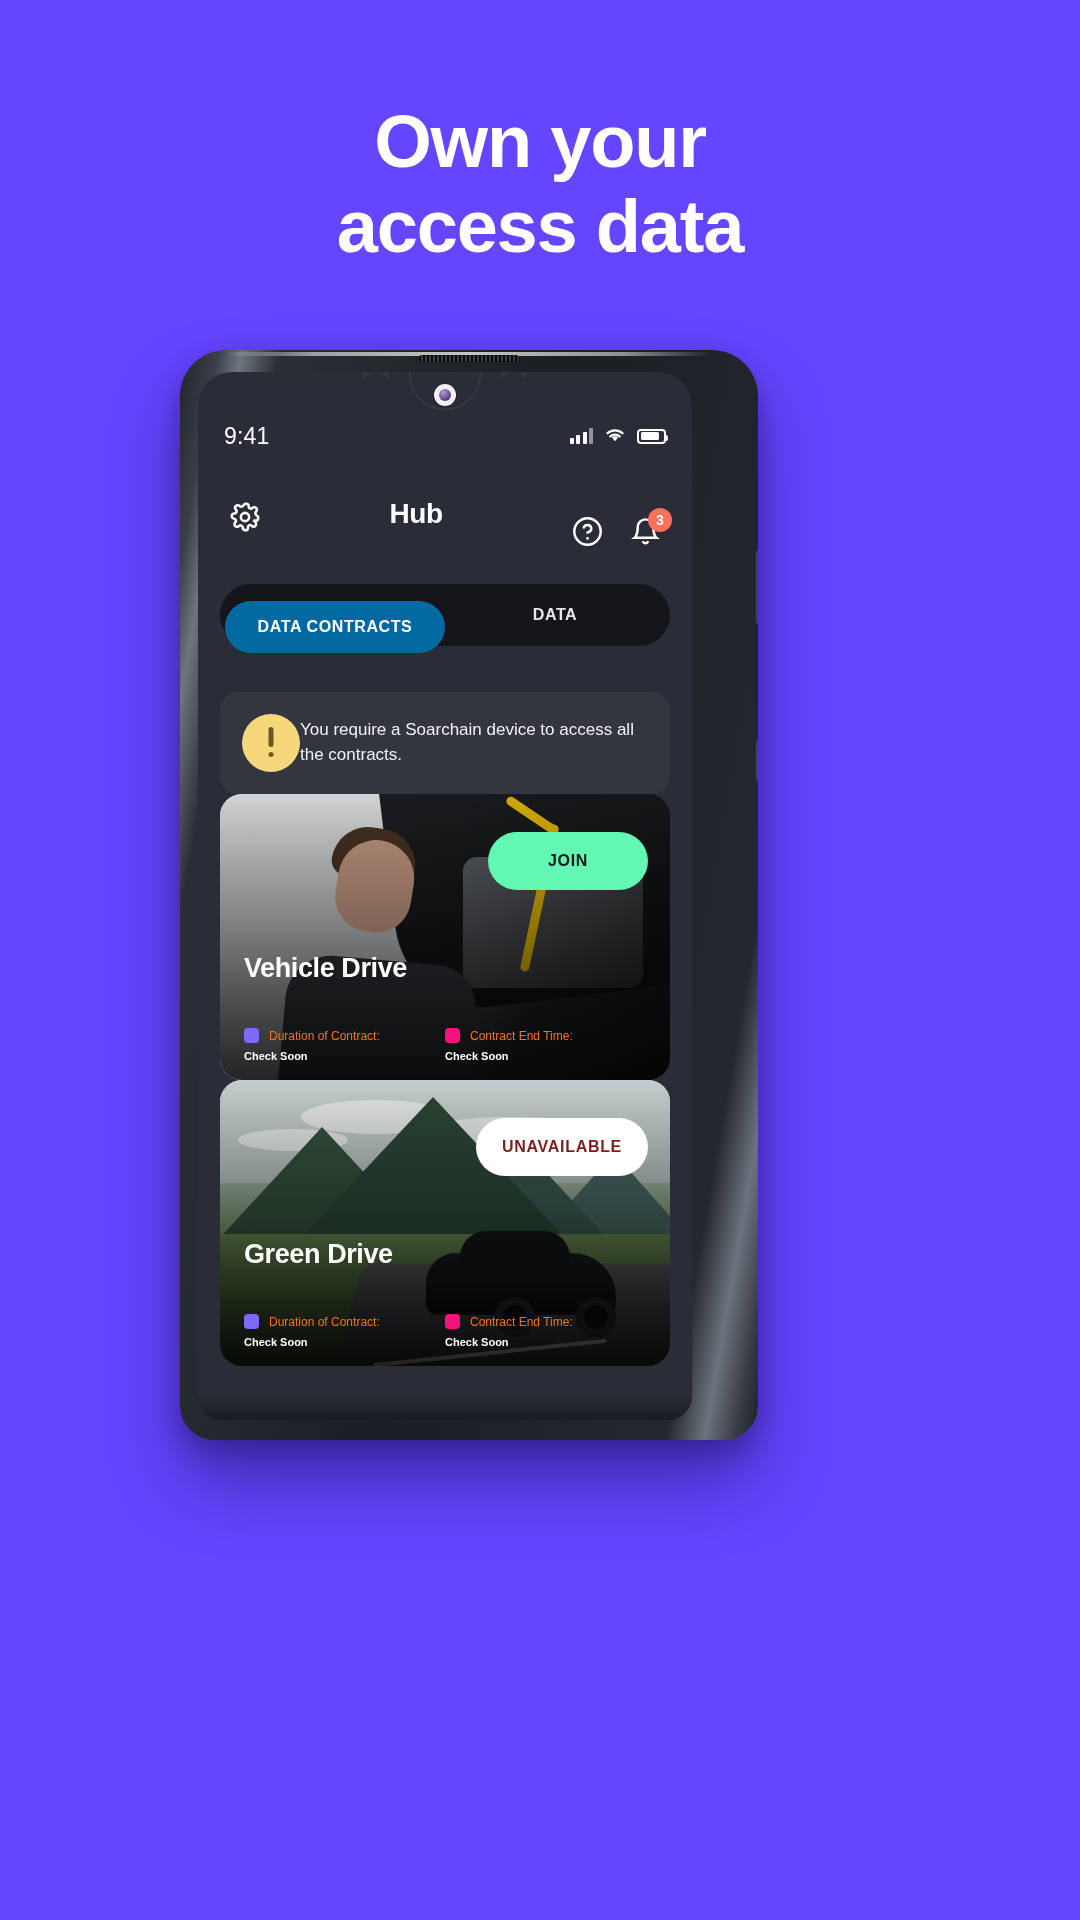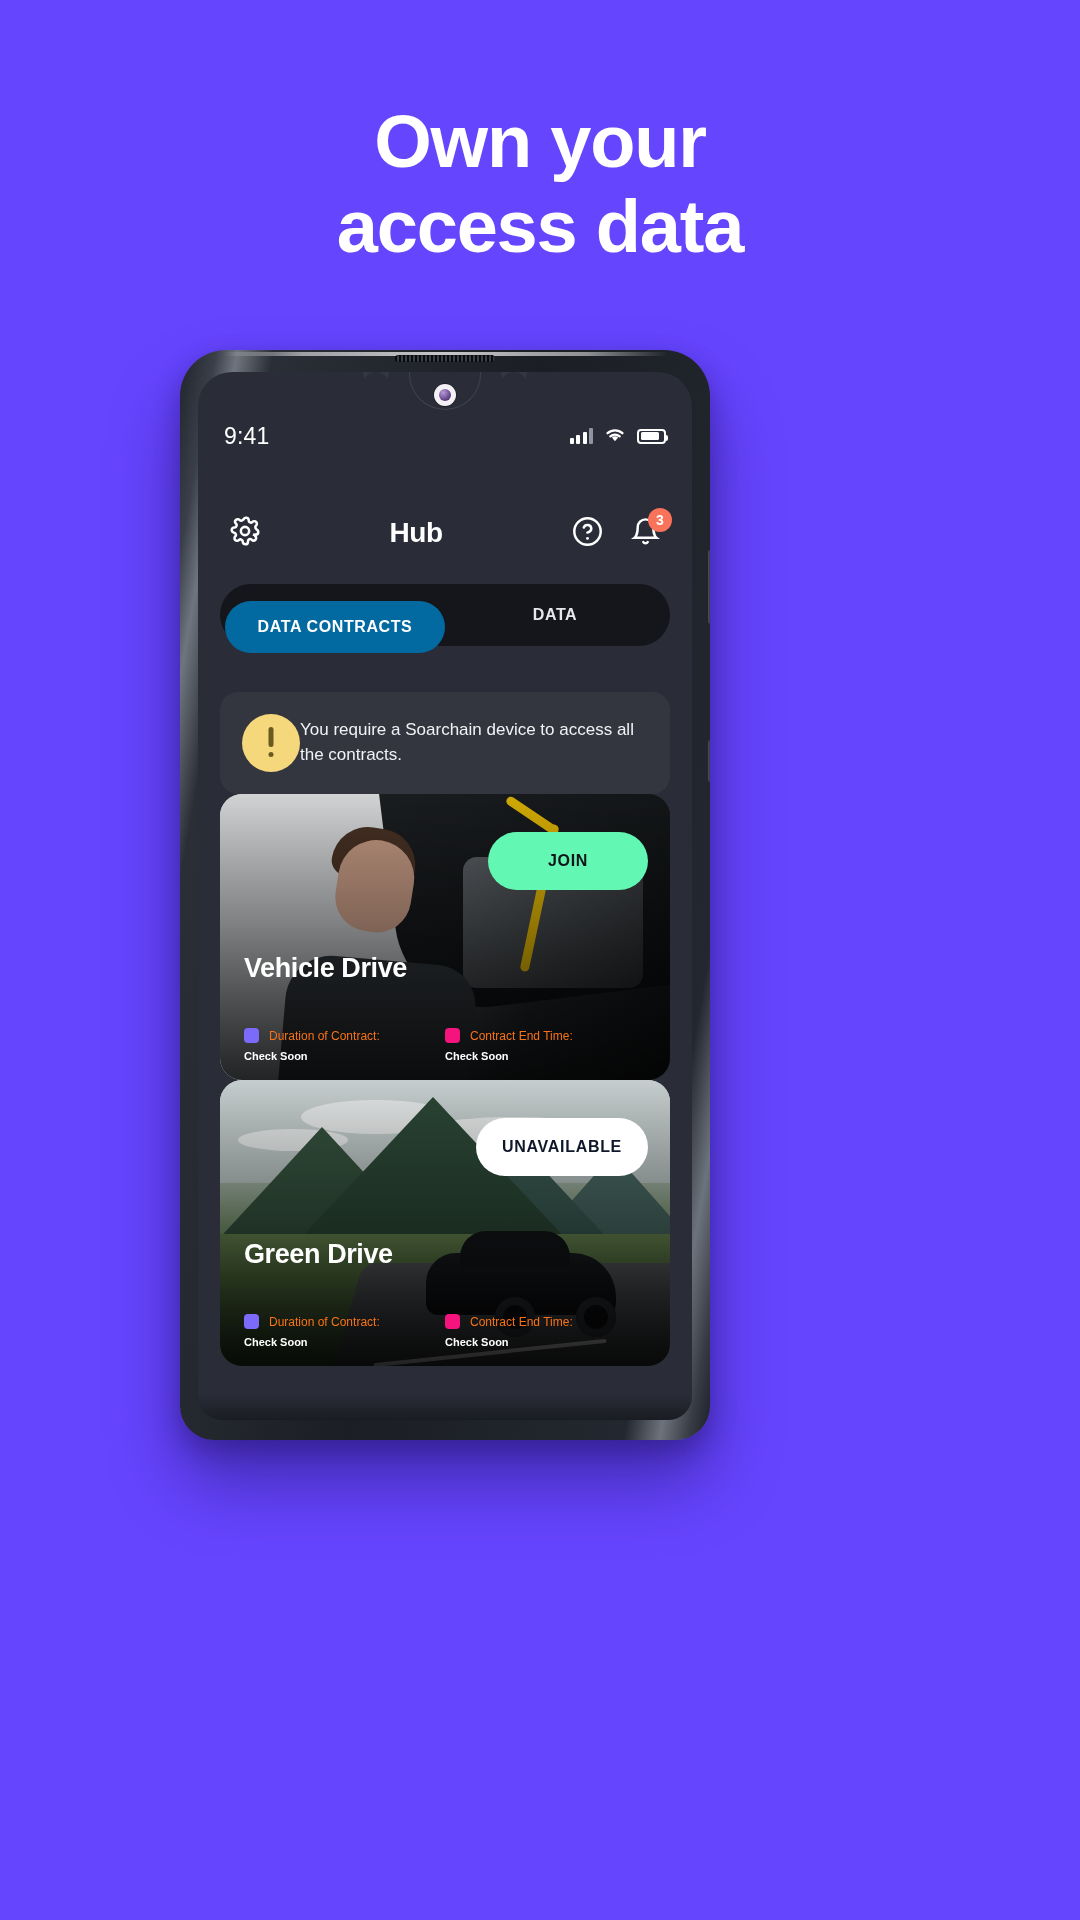--- a/index.html
+++ b/index.html
@@ -19,21 +19,21 @@
     line-height:1.02;
     font-weight:bold;
     letter-spacing:-1.2px;
   }
   .headline .l2 { display:block; margin-top:10px; }
 
   
   .phone {
     position:absolute;
     left:180px; top:350px;
-    width:530px; height:1090px;
+    width:578px; height:1090px;
   }
   .phone-body {
     position:absolute; inset:0;
     border-radius:46px 46px 34px 34px;
     background:
       linear-gradient(100deg,#20232b 0%, #3a3f49 5%, #6f757e 8%, #2a2e36 13%,
                       #1b1e24 50%, #23272f 88%, #6d737c 93%, #373b44 97%, #1c1f26 100%);
     box-shadow:0 42px 70px rgba(18,6,70,0.42), 0 10px 26px rgba(20,8,70,0.3);
     overflow:hidden;
   }
@@ -117,21 +117,21 @@
   }
   .battery::after{
     content:""; position:absolute; right:-4px; top:4px;
     width:2.5px; height:6px; background:#fff; border-radius:0 2px 2px 0;
   }
   .battery b { display:block; height:100%; width:86%; background:#fff; border-radius:1.5px; }
 
   
   .app-header {
     position:absolute; top:126px; left:0; right:0; height:70px;
-    display:flex; align-items:center; padding:0 26px; z-index:4;
+    display:flex; padding:0 26px; z-index:4;
   }
   .app-title {
     flex:1; text-align:center; color:#fff;
     font-size:28px; font-weight:bold; letter-spacing:-.4px;
   }
   .icon-btn { width:42px; height:42px; display:flex; align-items:center; justify-content:center; position:relative; }
   .header-right { display:flex; align-items:center; gap:16px; }
   .badge {
     position:absolute; top:-4px; right:-6px;
     min-width:24px; height:24px; border-radius:12px;
@@ -185,21 +185,21 @@
     background:linear-gradient(180deg, rgba(0,0,0,.08) 0%, rgba(0,0,0,.35) 45%, rgba(0,0,0,.78) 100%);
   }
   .card-cta {
     position:absolute; right:22px; top:38px;
     min-width:160px; height:58px; border-radius:29px;
     display:flex; align-items:center; justify-content:center;
     font-size:16px; font-weight:bold; letter-spacing:.7px;
     padding:0 26px;
   }
   .card-cta.join { background:#63F7B4; color:#10151a; }
-  .card-cta.unavailable { background:#FFFFFF; color:#0f172a; }
+  .card-cta.unavailable { background:#FFFFFF; color:#7f1d1d; }
   .card-title {
     position:absolute; left:24px; bottom:96px;
     color:#fff; font-size:27px; font-weight:bold; letter-spacing:-.4px;
   }
   .card-meta {
     position:absolute; left:24px; right:24px; bottom:18px;
     display:flex;
   }
   .meta-col { flex:1; }
   .meta-head { display:flex; align-items:center; gap:10px; }

